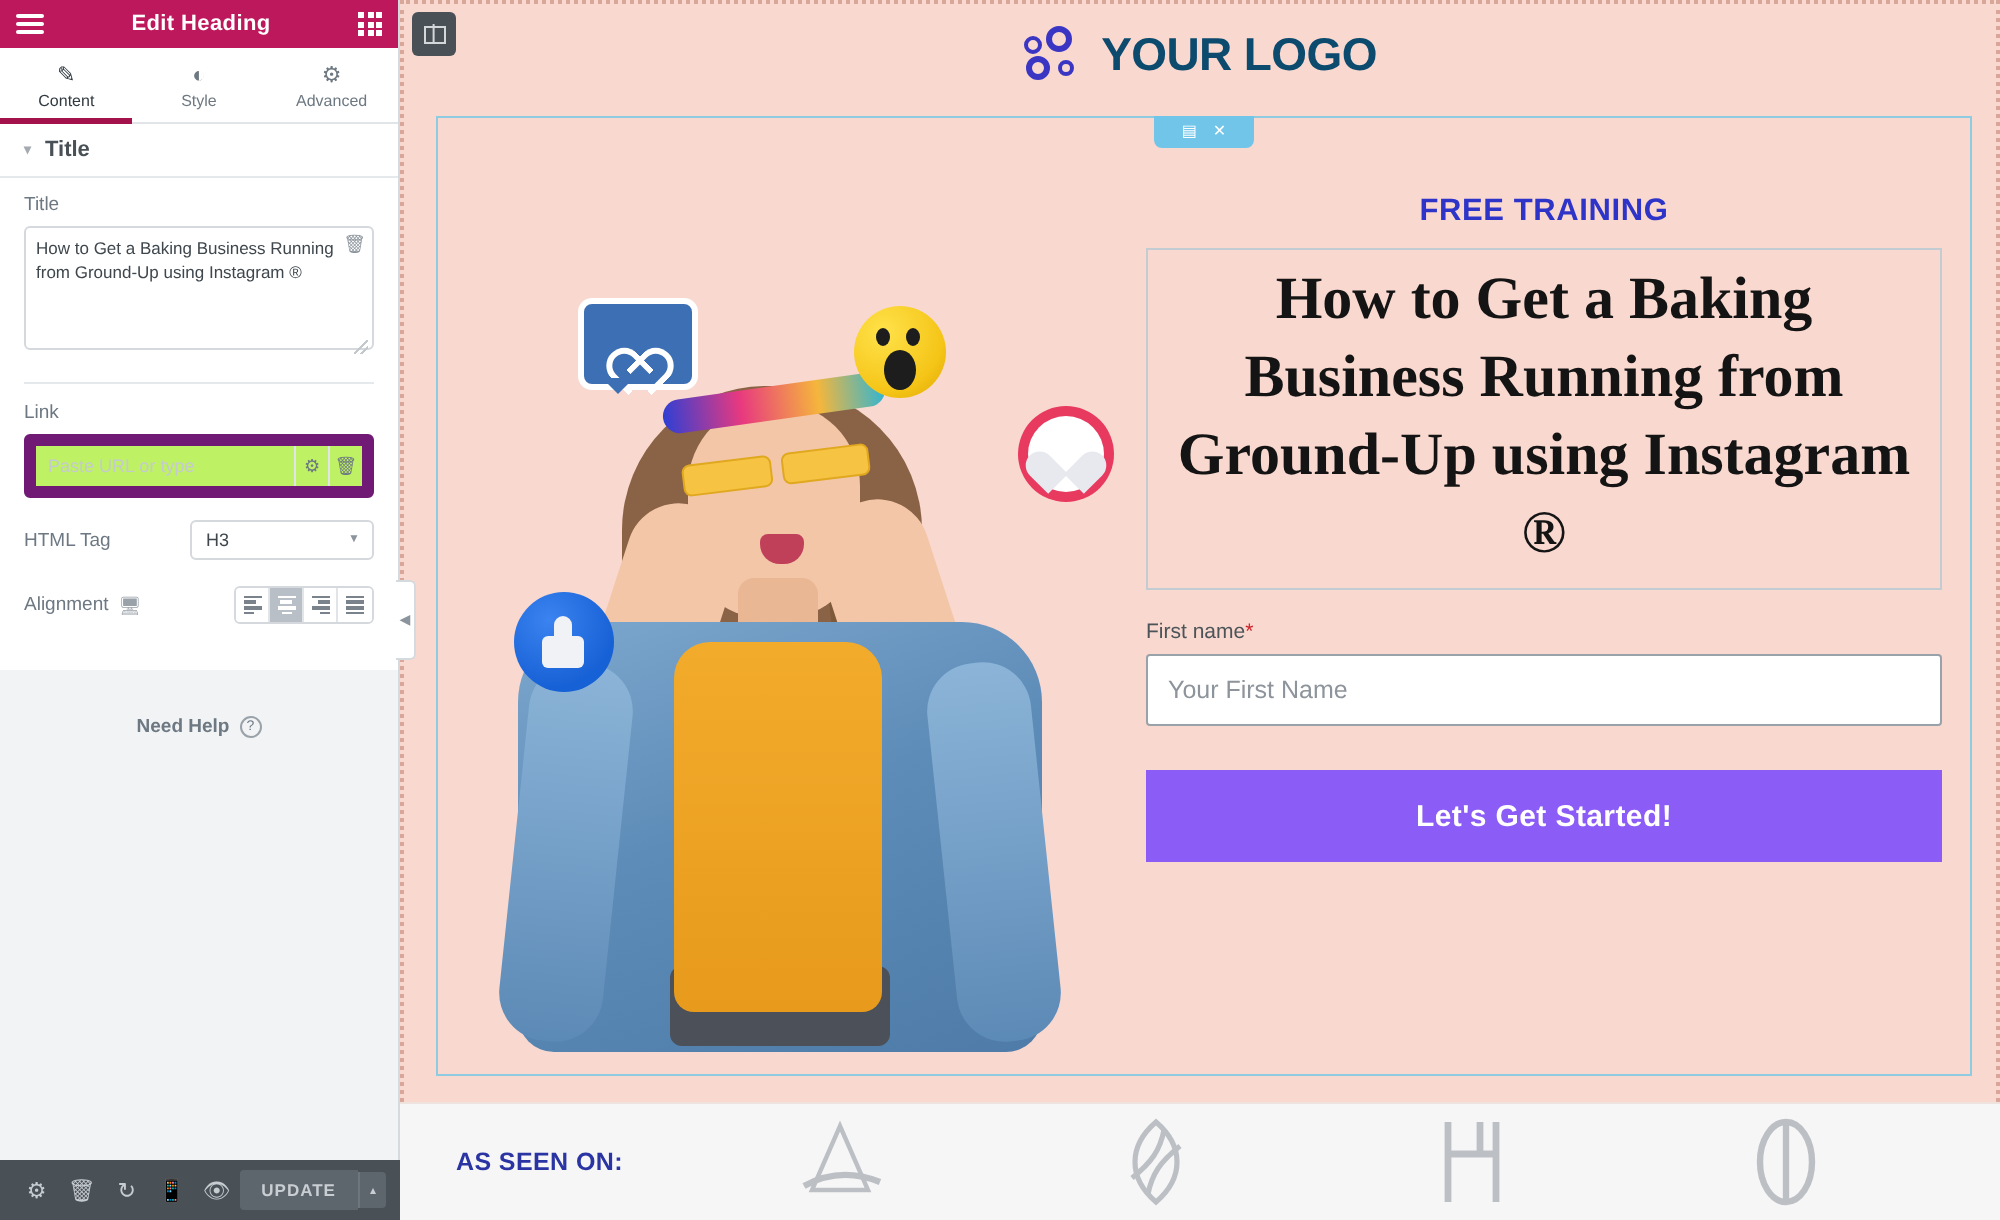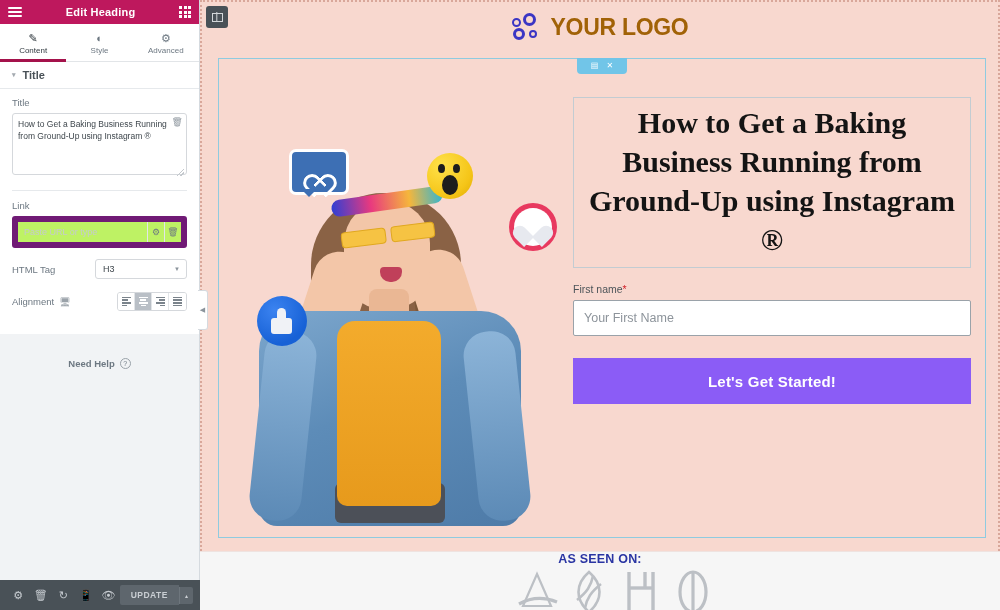--- a/index.html
+++ b/index.html
@@ -163,21 +163,21 @@
   }
 
   .logo-bar { height: 50px; display: flex; align-items: center; justify-content: center; }
   .logo { display: flex; align-items: center; gap: 9px; }
   .logo-mark { position: relative; width: 30px; height: 28px; }
   .ring { position: absolute; border-radius: 50%; border: 3.5px solid #3b35c4; }
   .ring.r1 { width: 9px;  height: 9px;  left: 0px;  top: 5px;  border-width: 2.5px; }
   .ring.r2 { width: 13px; height: 13px; left: 11px; top: 0px; }
   .ring.r3 { width: 12px; height: 12px; left: 1px;  top: 15px; }
   .ring.r4 { width: 8px;  height: 8px;  left: 17px; top: 17px; border-width: 2.5px; }
-  .logo-text { font-size: 23px; font-weight: bold; color: #a16207; letter-spacing: -.3px; }
+  .logo-text { font-size: 23px; font-weight: bold; color: #0c4a6e; letter-spacing: -.3px; }
 
   .widget-wrap {
     position: absolute; left: 16px; top: 56px; width: 768px; height: 480px;
     border: 1px solid #8fcbe0;
   }
   .widget-tab {
     position: absolute; left: 50%; transform: translateX(-50%); top: -1px;
     background: #71c5e8; border-radius: 0 0 4px 4px; height: 16px; width: 50px;
     display: flex; align-items: center; justify-content: center; gap: 8px; z-index: 15;
   }
@@ -308,21 +308,20 @@
     margin-top: 22px; width: 100%; height: 46px; background: #8b5cf6; border: 0;
     color: #fff; font-size: 15px; font-weight: bold; cursor: pointer;
     font-family: "Liberation Sans", sans-serif; letter-spacing: .2px;
   }
 
   
   .seen-strip {
     position: absolute; left: 0; top: 551px; width: 800px; height: 59px;
     background: #f6f6f6; display: flex; align-items: center; padding: 0 28px;
     border-top: 1px solid #efe3e0;
-    flex-direction: column;
   }
   .seen-label { color: #2a35a3; font-weight: bold; font-size: 12.5px; letter-spacing: .2px; }
   .seen-logos { flex: 1; display: flex; align-items: center; justify-content: space-around; padding-left: 30px; }
   .seen-logo { color: #b3b7bd; opacity: .85; }
 </style>
 </head>
 <body>
 
 <div class="app">
 
@@ -528,20 +527,21 @@
                     <span class="thumb">
                       <span class="pad"></span>
                       <span class="up"></span>
                     </span>
                   </div>
               </div>
             </div>
           </div>
 
           <div class="hero-right">
+            <div class="free-training">FREE TRAINING</div>
 
             <div class="headline-box">
               <h3 class="headline">How to Get a Baking Business Running from Ground-Up using Instagram ®</h3>
             </div>
 
 
             <div class="field">
               <div class="field-label">
                 <span>First name</span><span class="req">*</span>
               </div>

